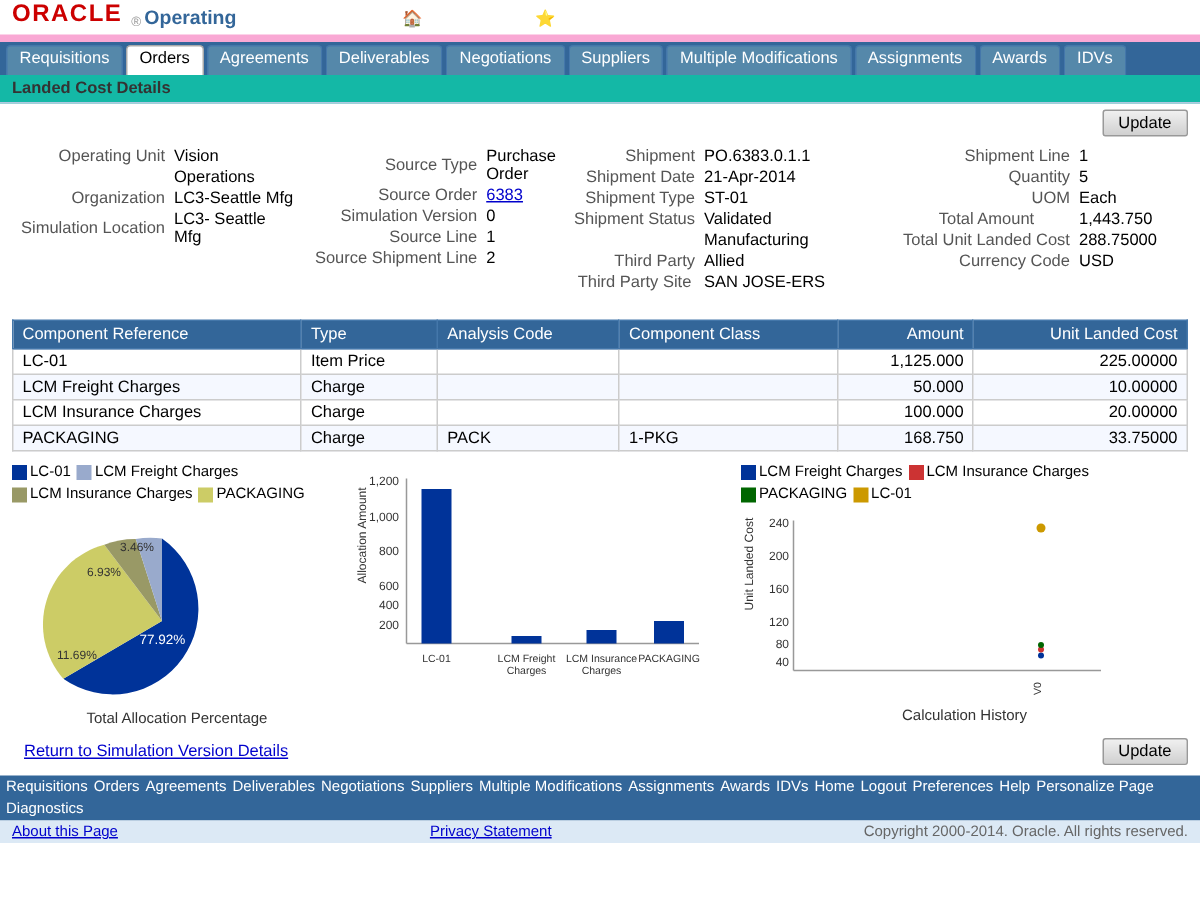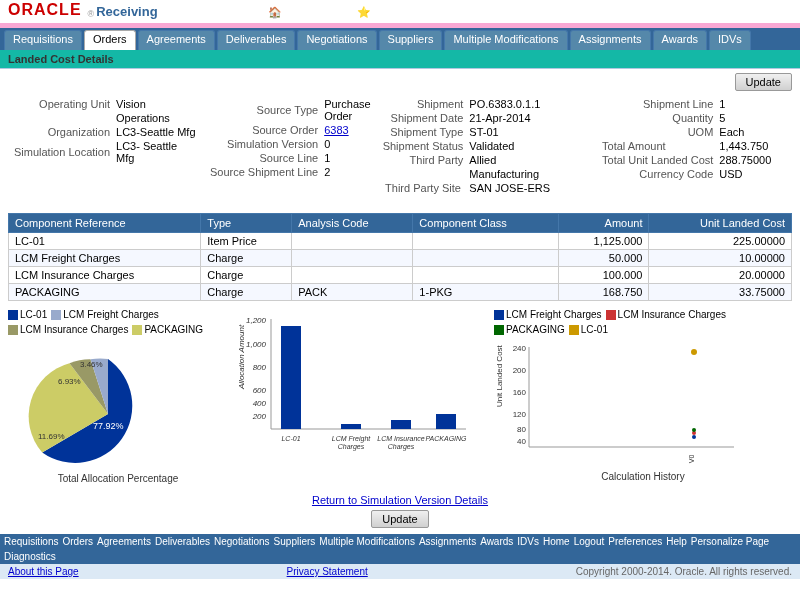--- a/index.html
+++ b/index.html
@@ -29,21 +29,21 @@
     #data-table { width: 100%; border-collapse: collapse; font-size: 11px; margin-top: 16px; }
     #data-table th { background: #336699; color: #fff; padding: 3px 6px; text-align: left; border: 1px solid #4477aa; font-weight: normal; }
     #data-table td { padding: 2px 6px; border: 1px solid #ccc; background: #fff; }
     #data-table tr:nth-child(even) td { background: #f5f8ff; }
     #data-table td.amount { text-align: right; }
     #data-table td.unit-landed { text-align: right; }
 
     
     #charts-area { display: flex; padding: 4px 8px; gap: 8px; margin-top: 4px; }
     #pie-section { width: 220px; }
-    #bar-section { width: 250px; font-style: italic; }
+    #bar-section { width: 250px; }
     #line-section { flex: 1; }
 
     
     .chart-legend { display: flex; flex-wrap: wrap; gap: 4px; margin-bottom: 4px; font-size: 10px; }
     .legend-item { display: flex; align-items: center; gap: 2px; }
     .legend-box { width: 10px; height: 10px; }
     .chart-title { text-align: center; font-size: 10px; color: #333; margin-top: 2px; }
 
     
     #bottom-nav { background: #336699; padding: 2px 4px; display: flex; flex-wrap: wrap; gap: 4px; font-size: 10px; margin-top: 4px; }
@@ -55,21 +55,21 @@
     #return-link { color: #0000cc; text-decoration: underline; cursor: pointer; font-size: 11px; padding: 4px 8px; }
 
     .section-wrap { padding: 0 8px; }
   </style>
 </head>
 <body>
 
 <div id="header">
   <span id="oracle-logo">ORACLE</span>
   <span style="font-size:9px; color:#999; margin: 0 2px; vertical-align:super;">®</span>
-  <span id="purchasing-text">Receiving</span>
+  <span id="purchasing-text">Operating</span>
   <div id="header-right">
     <span class="nav-item">🏠 <span>Navigator ▼</span></span>
     <span class="nav-item">⭐ <span>Favorites ▼</span></span>
     <span class="nav-link">Home</span>
     <span class="nav-link">Logout</span>
     <span class="nav-link">Preferences</span>
     <span class="nav-link">Help</span>
     <span class="nav-link">Personalize Page</span>
     <span class="nav-link">Diagnostics</span>
   </div>
@@ -159,26 +159,26 @@
                 </tr>
           <tr>
                   <td style="text-align:right; padding-right:4px; color:#555; white-space:nowrap;">Shipment Type</td>
                   <td>ST-01</td>
                 </tr>
           <tr>
                   <td style="text-align:right; padding-right:4px; color:#555; white-space:nowrap;">Shipment Status</td>
                   <td>Validated</td>
                 </tr>
           <tr>
+                  <td></td>
+                  <td>Manufacturing</td>
+                </tr>
+          <tr>
                   <td style="text-align:right; padding-right:4px; color:#555; white-space:nowrap;">Third Party</td>
                   <td>Allied</td>
-                </tr>
-          <tr>
-                  <td></td>
-                  <td>Manufacturing</td>
                 </tr>
           <tr>
                   <td style="text-align:center; padding-right:4px; color:#555; white-space:nowrap;">Third Party Site</td>
                   <td>SAN JOSE-ERS</td>
                 </tr>
         </tbody>
             </table>
       </td>
       <td style="width:25%; vertical-align:top; padding:1px 4px;">
         <table style="font-size:11px;">
@@ -189,21 +189,21 @@
                 </tr>
           <tr>
                   <td style="text-align:right; padding-right:4px; color:#555; white-space:nowrap;">Quantity</td>
                   <td>5</td>
                 </tr>
           <tr>
                   <td style="text-align:right; padding-right:4px; color:#555; white-space:nowrap;">UOM</td>
                   <td>Each</td>
                 </tr>
           <tr>
-                  <td style="text-align:left; padding-right:4px; color:#555; white-space:nowrap;">Total Amount</td>
+                  <td style="text-align:center; padding-right:4px; color:#555; white-space:nowrap;">Total Amount</td>
                   <td>1,443.750</td>
                 </tr>
           <tr>
                   <td style="text-align:right; padding-right:4px; color:#555; white-space:nowrap;">Total Unit Landed Cost</td>
                   <td>288.75000</td>
                 </tr>
           <tr>
                   <td style="text-align:right; padding-right:4px; color:#555; white-space:nowrap;">Currency Code</td>
                   <td>USD</td>
                 </tr>
@@ -376,21 +376,21 @@
       <circle cx="200" cy="100" r="2" fill="#003399"></circle>
       <circle cx="200" cy="96" r="2" fill="#cc3333"></circle>
       <circle cx="200" cy="93" r="2" fill="#006600"></circle>
 
       <text x="200" y="122" fill="#333" font-size="7" text-anchor="middle" transform="rotate(-90,200,122)">V0</text>
     </svg>
     <div class="chart-title">Calculation History</div>
   </div>
 </div>
 
-<div style="display:flex; align-items:center; padding:2px 8px;flex-direction:column;">
+<div style="display:flex; justify-content:space-between; align-items:center; padding:2px 8px;">
   <a href="#" id="return-link">Return to Simulation Version Details</a>
   <button class="btn-update">Update</button>
 </div>
 
 <div id="bottom-nav">
   <span class="bottom-nav-link">Requisitions</span>
   <span class="bottom-nav-link">Orders</span>
   <span class="bottom-nav-link">Agreements</span>
   <span class="bottom-nav-link">Deliverables</span>
   <span class="bottom-nav-link">Negotiations</span>

